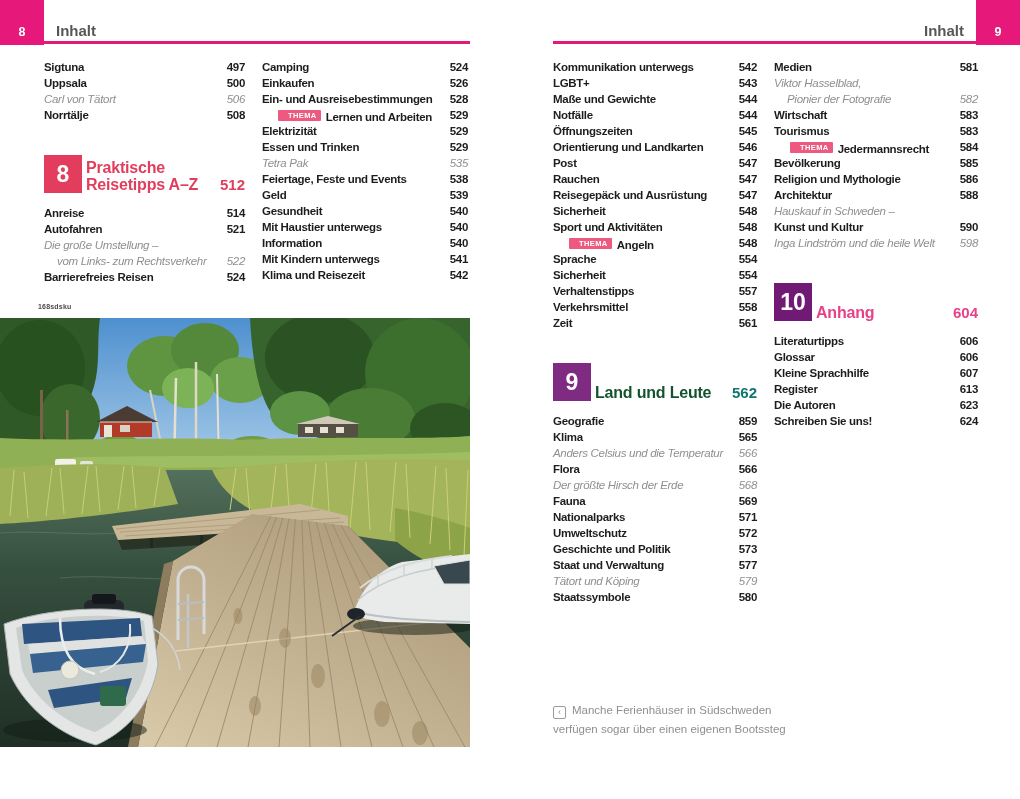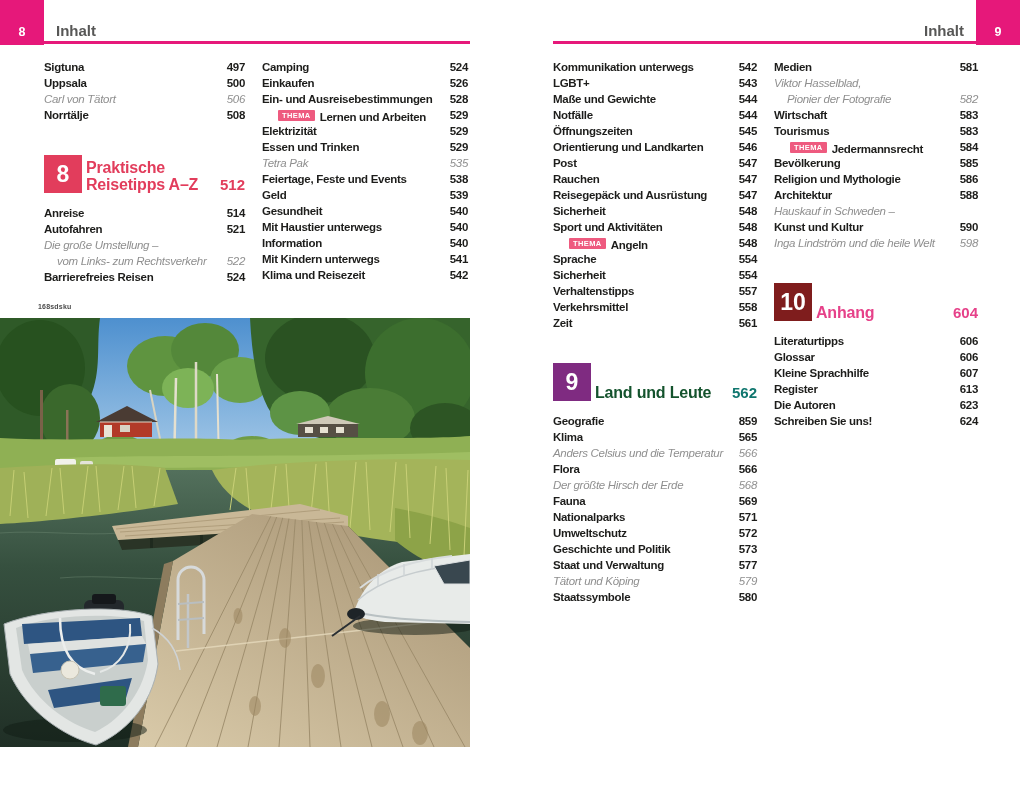--- a/index.html
+++ b/index.html
@@ -23,21 +23,21 @@
   
   .toc-col{position:absolute;top:61px;}
   .row{display:flex;justify-content:space-between;align-items:baseline;height:16px;
        font-size:11.5px;letter-spacing:-0.3px;font-weight:bold;white-space:nowrap;}
   .row .pg{margin-left:6px;}
   .row.sub,.row.subcont{font-weight:normal;font-style:italic;color:var(--subentry_gray);}
   .row.subcont .label{padding-left:13px;}
   .row.thema .label{padding-left:16px;display:flex;align-items:center;}
   .badge{display:inline-block;background:var(--thema_pink);color:#fff;font-style:normal;
          font-weight:bold;font-size:7.5px;letter-spacing:.4px;line-height:10px;
-         padding:1px 4px 0 4px;margin-right:5px;border-radius:1px;transform:translateY(-1px);}
+         padding:1px 4px 0 10px;margin-right:5px;border-radius:1px;transform:translateY(-1px);}
 
   
   .chapter{display:flex;align-items:stretch;height:38px;margin-top:30px;margin-bottom:14px;}
   .chapter .cbox{width:38px;height:38px;color:#fff;font-weight:bold;font-size:23px;
                  display:flex;align-items:center;justify-content:center;flex:0 0 38px;}
   .chapter .ctitle{flex:1;margin-left:4px;display:flex;flex-direction:column;
                    justify-content:flex-end;font-weight:bold;font-size:16px;line-height:16.5px;
                    letter-spacing:-0.2px;white-space:nowrap;}
   .chapter .cpg{font-weight:bold;font-size:15px;align-self:flex-end;line-height:16.5px;}
 
@@ -519,21 +519,21 @@
         </div>
         <div class="row item">
           <span class="label">Kunst und Kultur</span>
           <span class="pg">590</span>
         </div>
         <div class="row sub">
           <span class="label">Inga Lindström und die heile Welt</span>
           <span class="pg">598</span>
         </div>
         <div class="chapter">
-          <span class="cbox" style="background: #7f1d1d;">10</span>
+          <span class="cbox" style="background: #701a75;">10</span>
           <span class="ctitle" style="color: rgb(230, 65, 137);">
             <span>Anhang</span>
           </span>
           <span class="cpg" style="color: rgb(230, 65, 137);">604</span>
         </div>
         <div class="row item">
           <span class="label">Literaturtipps</span>
           <span class="pg">606</span>
         </div>
         <div class="row item">
@@ -551,14 +551,18 @@
         <div class="row item">
           <span class="label">Die Autoren</span>
           <span class="pg">623</span>
         </div>
         <div class="row item">
           <span class="label">Schreiben Sie uns!</span>
           <span class="pg">624</span>
         </div>
       </div>
 
+    <div class="caption">
+      <span class="cap-icon">‹</span><span>Manche Ferienhäuser in Südschweden</span><br>
+      <span>verfügen sogar über einen eigenen Bootssteg</span>
+    </div>
   </section>
 </div>
 
 </body></html>

